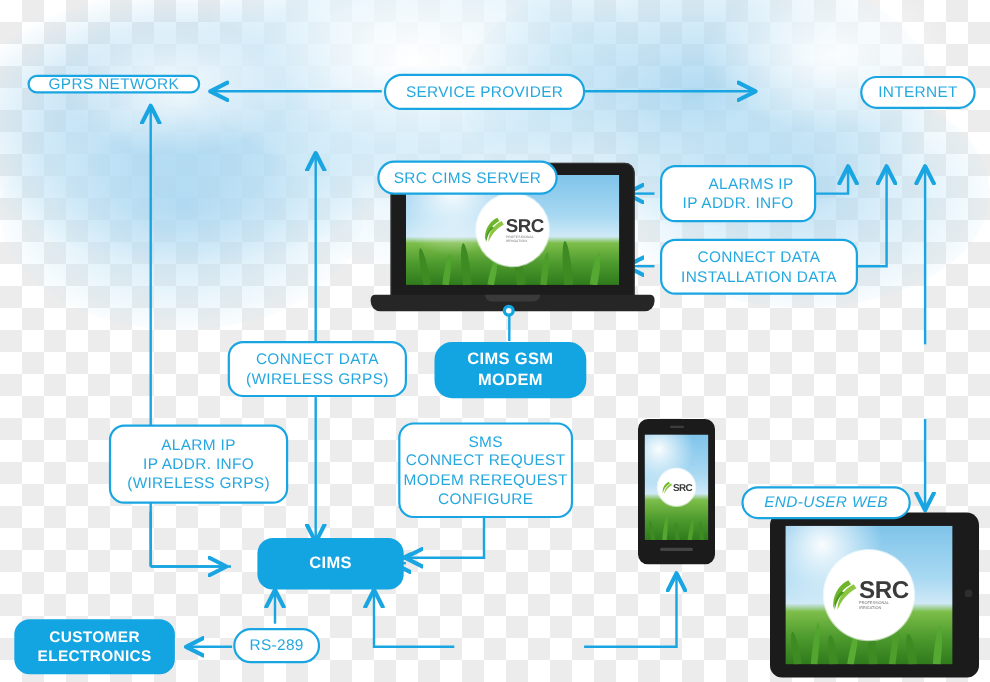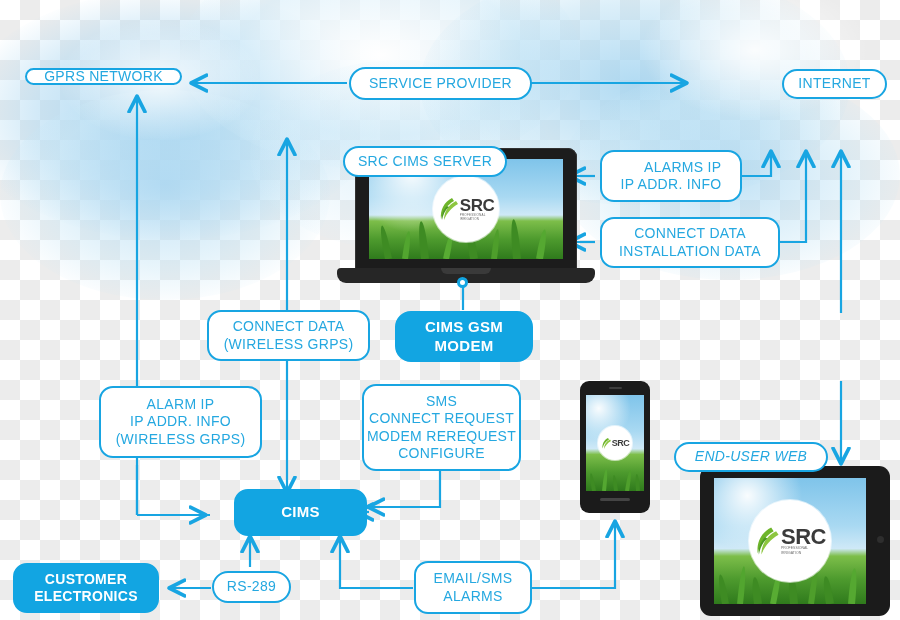--- a/index.html
+++ b/index.html
@@ -263,16 +263,14 @@
 
   <div class="node pill" style="left:674px;top:442px;width:154px;height:30px;font-style:italic;">END-USER WEB</div>
 
   <div class="node solid" style="left:234px;top:489px;width:133px;height:47px;">CIMS</div>
 
   <div class="node solid" style="left:13px;top:563px;width:146px;height:50px;font-size:14px;">CUSTOMER
 ELECTRONICS</div>
 
   <div class="node pill" style="left:212px;top:571px;width:79px;height:32px;">RS-289</div>
 
-  <div class="node rbox" style="left:414px;top:561px;width:118px;height:53px;">EMAIL/SMS
-ALARMS</div>
 
 </div>
 
 </body></html>

